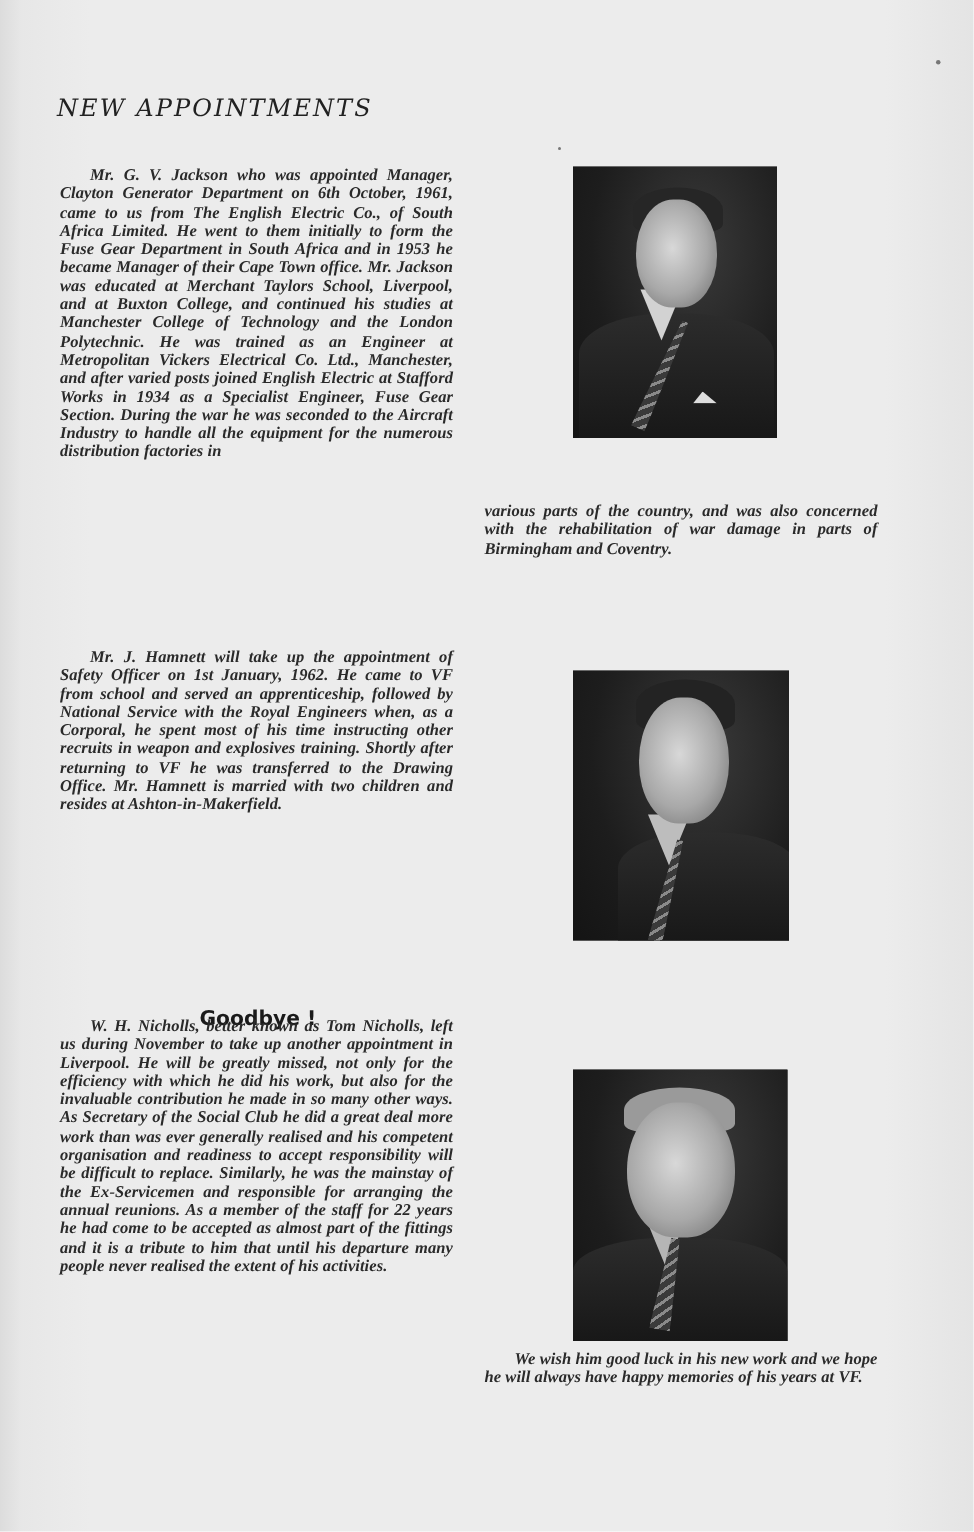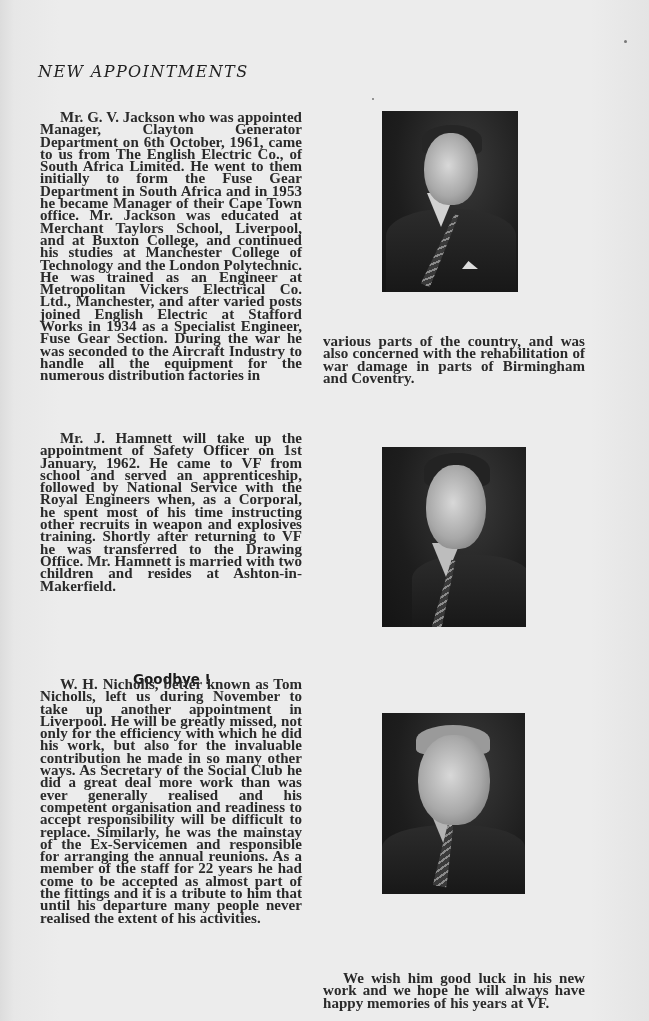--- a/index.html
+++ b/index.html
@@ -12,24 +12,25 @@
     }
     .page-title {
       position: absolute; left: 38px; top: 62px;
       font-family: "DejaVu Serif", "Liberation Serif", serif;
       font-style: italic; font-weight: normal;
       font-size: 16px; letter-spacing: 1.4px; color: #222;
       margin: 0;
     }
     .col {
       position: absolute;
-      font-size: 15px; line-height: 12.3px;
+      font-size: 11px; line-height: 12.3px;
       text-align: justify; text-align-last: left;
       font-weight: bold; color: #2a2a2a;
       letter-spacing: 0.05px;
+      font-style: italic;
     }
     .col p { margin: 0; }
     .indent { text-indent: 20px; }
     .subhead {
       position: absolute; left: 133px; top: 671px;
       font-family: "DejaVu Sans", "Liberation Sans", sans-serif;
       font-weight: bold; font-size: 13.5px; color: #1a1a1a; margin: 0;
     }
     .photo {
       position: absolute; background: #1b1b1b; overflow: hidden;
@@ -95,18 +96,18 @@
   <p class="indent">W. H. Nicholls, better known as Tom Nicholls, left us during November to take up another appointment in Liverpool. He will be greatly missed, not only for the efficiency with which he did his work, but also for the invaluable contribution he made in so many other ways. As Secretary of the Social Club he did a great deal more work than was ever generally realised and his competent organisation and readiness to accept responsibility will be difficult to replace. Similarly, he was the mainstay of the Ex-Servicemen and responsible for arranging the annual reunions. As a member of the staff for 22 years he had come to be accepted as almost part of the fittings and it is a tribute to him that until his departure many people never realised the extent of his activities.</p>
 </div>
 <div class="photo" style="left:382px; top:713px; width:143px; height:181px;">
   <div class="bg"></div>
   <div class="body" style="left:0px; top:112px; width:143px; height:75px;"></div>
   <div class="collar" style="left:48px; top:98px; border-top-color:#b5b5b5;"></div>
   <div class="tie" style="left:56px; top:112px; height:62px; width:14px; transform: rotate(10deg);"></div>
   <div class="hair" style="left:34px; top:12px; width:74px; height:30px; background:#9a9a9a;"></div>
   <div class="head" style="left:36px; top:22px; width:72px; height:90px;"></div>
 </div>
-<div class="col" style="left:323px; top:972px; width:262px;">
+<div class="col" style="left:323px; top:900px; width:262px;">
   <p class="indent">We wish him good luck in his new work and we hope he will always have happy memories of his years at VF.</p>
 </div>
 
 <div class="speck" style="left:624px; top:40px;"></div>
 <div class="speck" style="left:372px; top:98px; width:2px; height:2px;"></div>
 
 </body></html>

